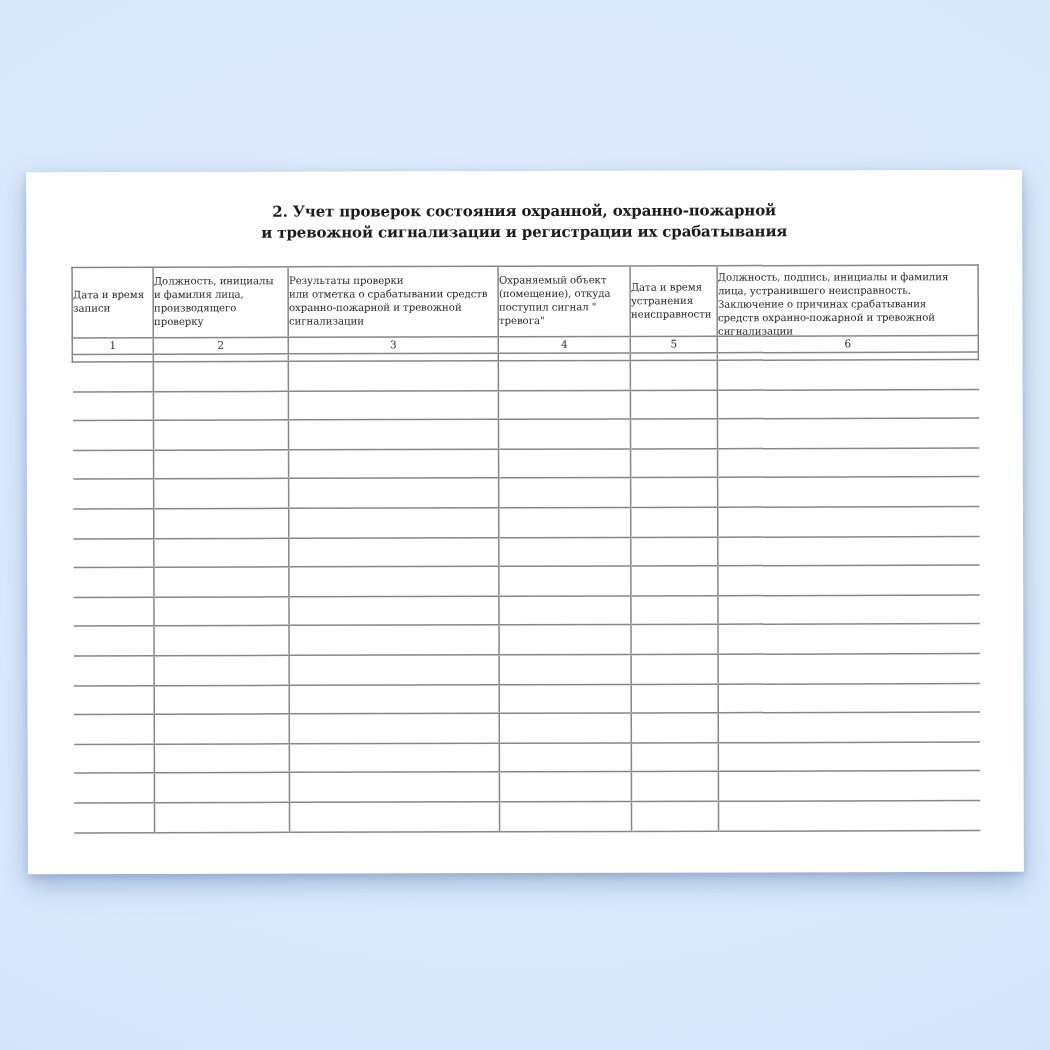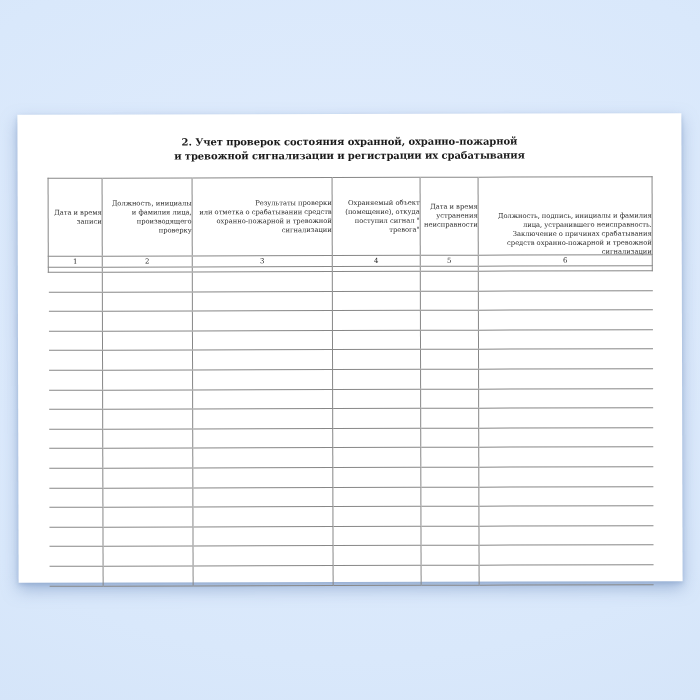--- a/index.html
+++ b/index.html
@@ -61,26 +61,26 @@
   .hdr-row th {
     border-top: 1px solid var(--line, #878787);
     height: 46px;
     font-weight: normal;
     vertical-align: middle;
   }
   .hdr-text {
     font-size: 6.8px;
     line-height: 9px;
     letter-spacing: -0.05px;
-    text-align: right;
+    text-align: left;
     white-space: pre-line;
     color: var(--text, #2a2a2a);
   }
   
-  .hdr-text.overflow-down { transform: translateY(2.5px); margin-top: 32px; }
+  .hdr-text.overflow-down { transform: translateY(2.5px); }
   .num-row td {
     height: 10px;
     text-align: center;
     font-size: 7px;
     line-height: 10px;
     vertical-align: middle;
   }
   .gap-row td { height: 4px; }       
   .data-row td { height: 18.6px; }   
 </style>

